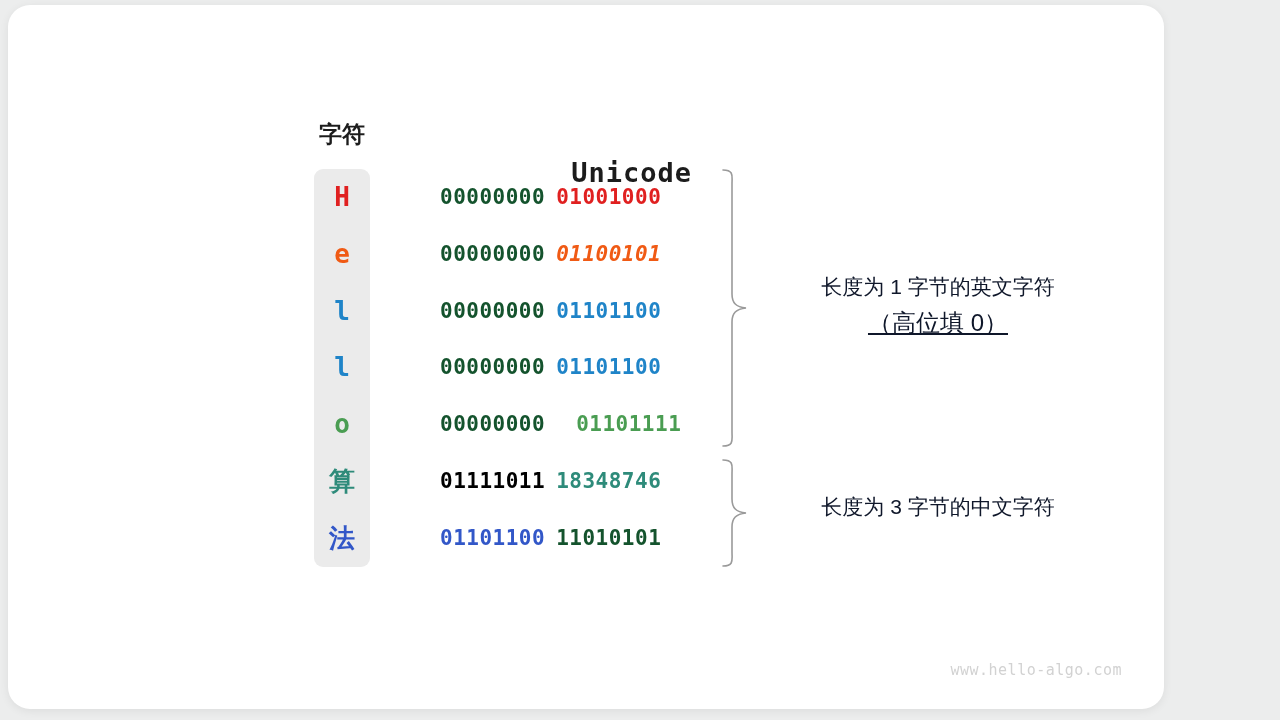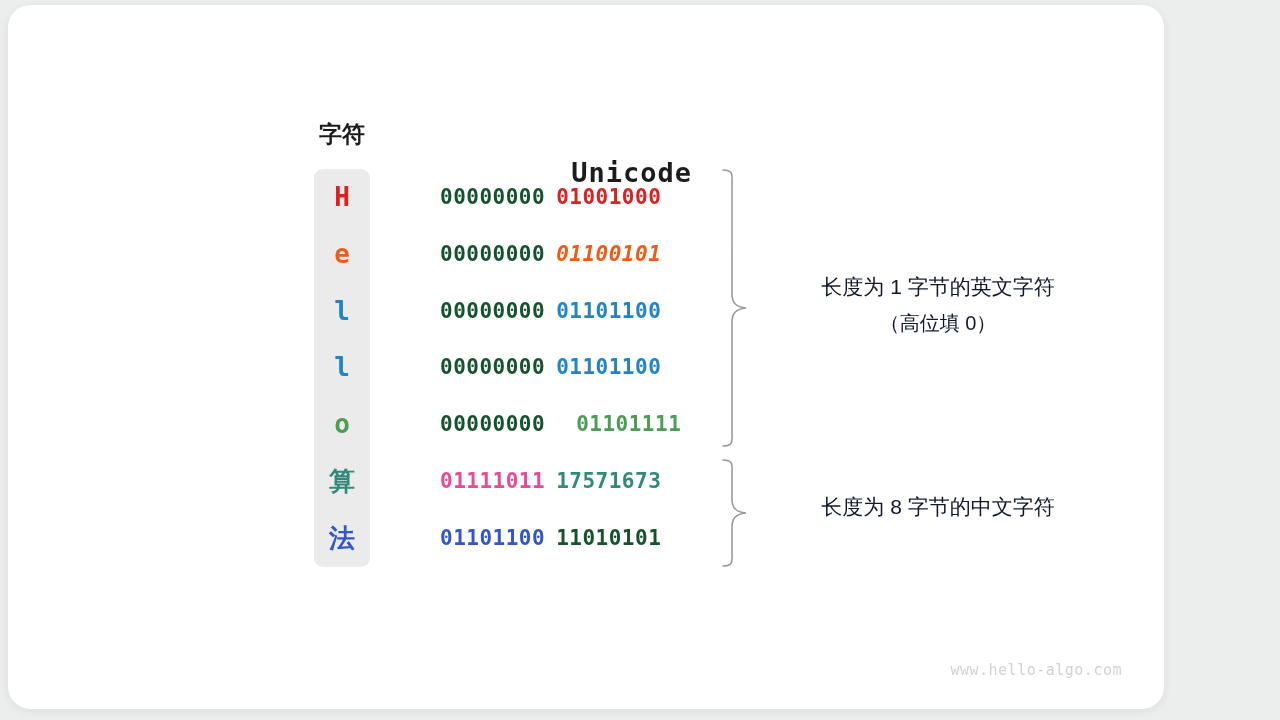--- a/index.html
+++ b/index.html
@@ -121,21 +121,22 @@
   .note {
     position: absolute;
     color: #0f172a;
     text-align: center;
     white-space: nowrap;
     font-size: 21px;
     line-height: 36px;
   }
   .note .sub {
     display: block;
-    font-size: 20px;
+    font-size: 24px;
+    text-decoration: underline;
   }
 
   
   .watermark {
     position: absolute;
     right: 42px;
     bottom: 30px;
     color: #d2d2d2;
     font-family: "DejaVu Sans Mono", monospace;
     font-size: 15px;
@@ -169,21 +170,21 @@
       <div class="row" style="top: 334.4px;">
         <div class="char latin" style="color: rgb(31, 132, 200);">l</div>
         <div class="bits"><span class="byte-hi">00000000</span><span class="byte-lo" style="color: rgb(31, 132, 200);">01101100</span></div>
       </div>
       <div class="row" style="top: 391.2px;">
         <div class="char latin" style="color: rgb(74, 157, 82);">o</div>
         <div class="bits"><span class="byte-hi">00000000</span><span class="byte-lo" style="color: rgb(74, 157, 82); margin-left: 31px;">01101111</span></div>
       </div>
       <div class="row" style="top: 448px;">
         <div class="char han" style="color: rgb(46, 139, 122);">算</div>
-        <div class="bits"><span class="byte-hi filled" style="color: #ec4899;">01111011</span><span class="byte-lo" style="color: rgb(46, 139, 122);">17571673</span></div>
+        <div class="bits"><span class="byte-hi filled" style="color: #000000;">01111011</span><span class="byte-lo" style="color: rgb(46, 139, 122);">18348746</span></div>
       </div>
       <div class="row" style="top: 504.8px;">
         <div class="char han" style="color: rgb(50, 87, 200);">法</div>
         <div class="bits"><span class="byte-hi filled" style="color: rgb(50, 87, 200);">01101100</span><span class="byte-lo" style="color: #14532d;">11010101</span></div>
       </div>
     </div>
 
   <div class="brace" style="top:163px;">
     <svg width="30" height="280" viewBox="0 0 30 280" fill="none">
       <path d="M3 2 C14 2 12 8 12 16 L12 126 C12 135 16 139 26 140 C16 141 12 145 12 154 L12 264 C12 272 14 278 3 278" stroke="#9A9A9A" stroke-width="1.6" stroke-linecap="round" fill="none"></path>
@@ -195,18 +196,18 @@
       <path d="M3 2 C14 2 12 8 12 16 L12 41 C12 50 16 54 26 55 C16 56 12 60 12 69 L12 94 C12 102 14 108 3 108" stroke="#9A9A9A" stroke-width="1.6" stroke-linecap="round" fill="none"></path>
     </svg>
   </div>
 
   <div class="note" style="left:780px; top:264px; width:300px;">
     <span>长度为 1 字节的英文字符</span>
     <span class="sub">（高位填 0）</span>
   </div>
 
   <div class="note" style="left:780px; top:484px; width:300px;">
-    <span>长度为 8 字节的中文字符</span>
+    <span>长度为 3 字节的中文字符</span>
   </div>
 
   <div class="watermark">www.hello-algo.com</div>
 
 </div>
 
 </body></html>

